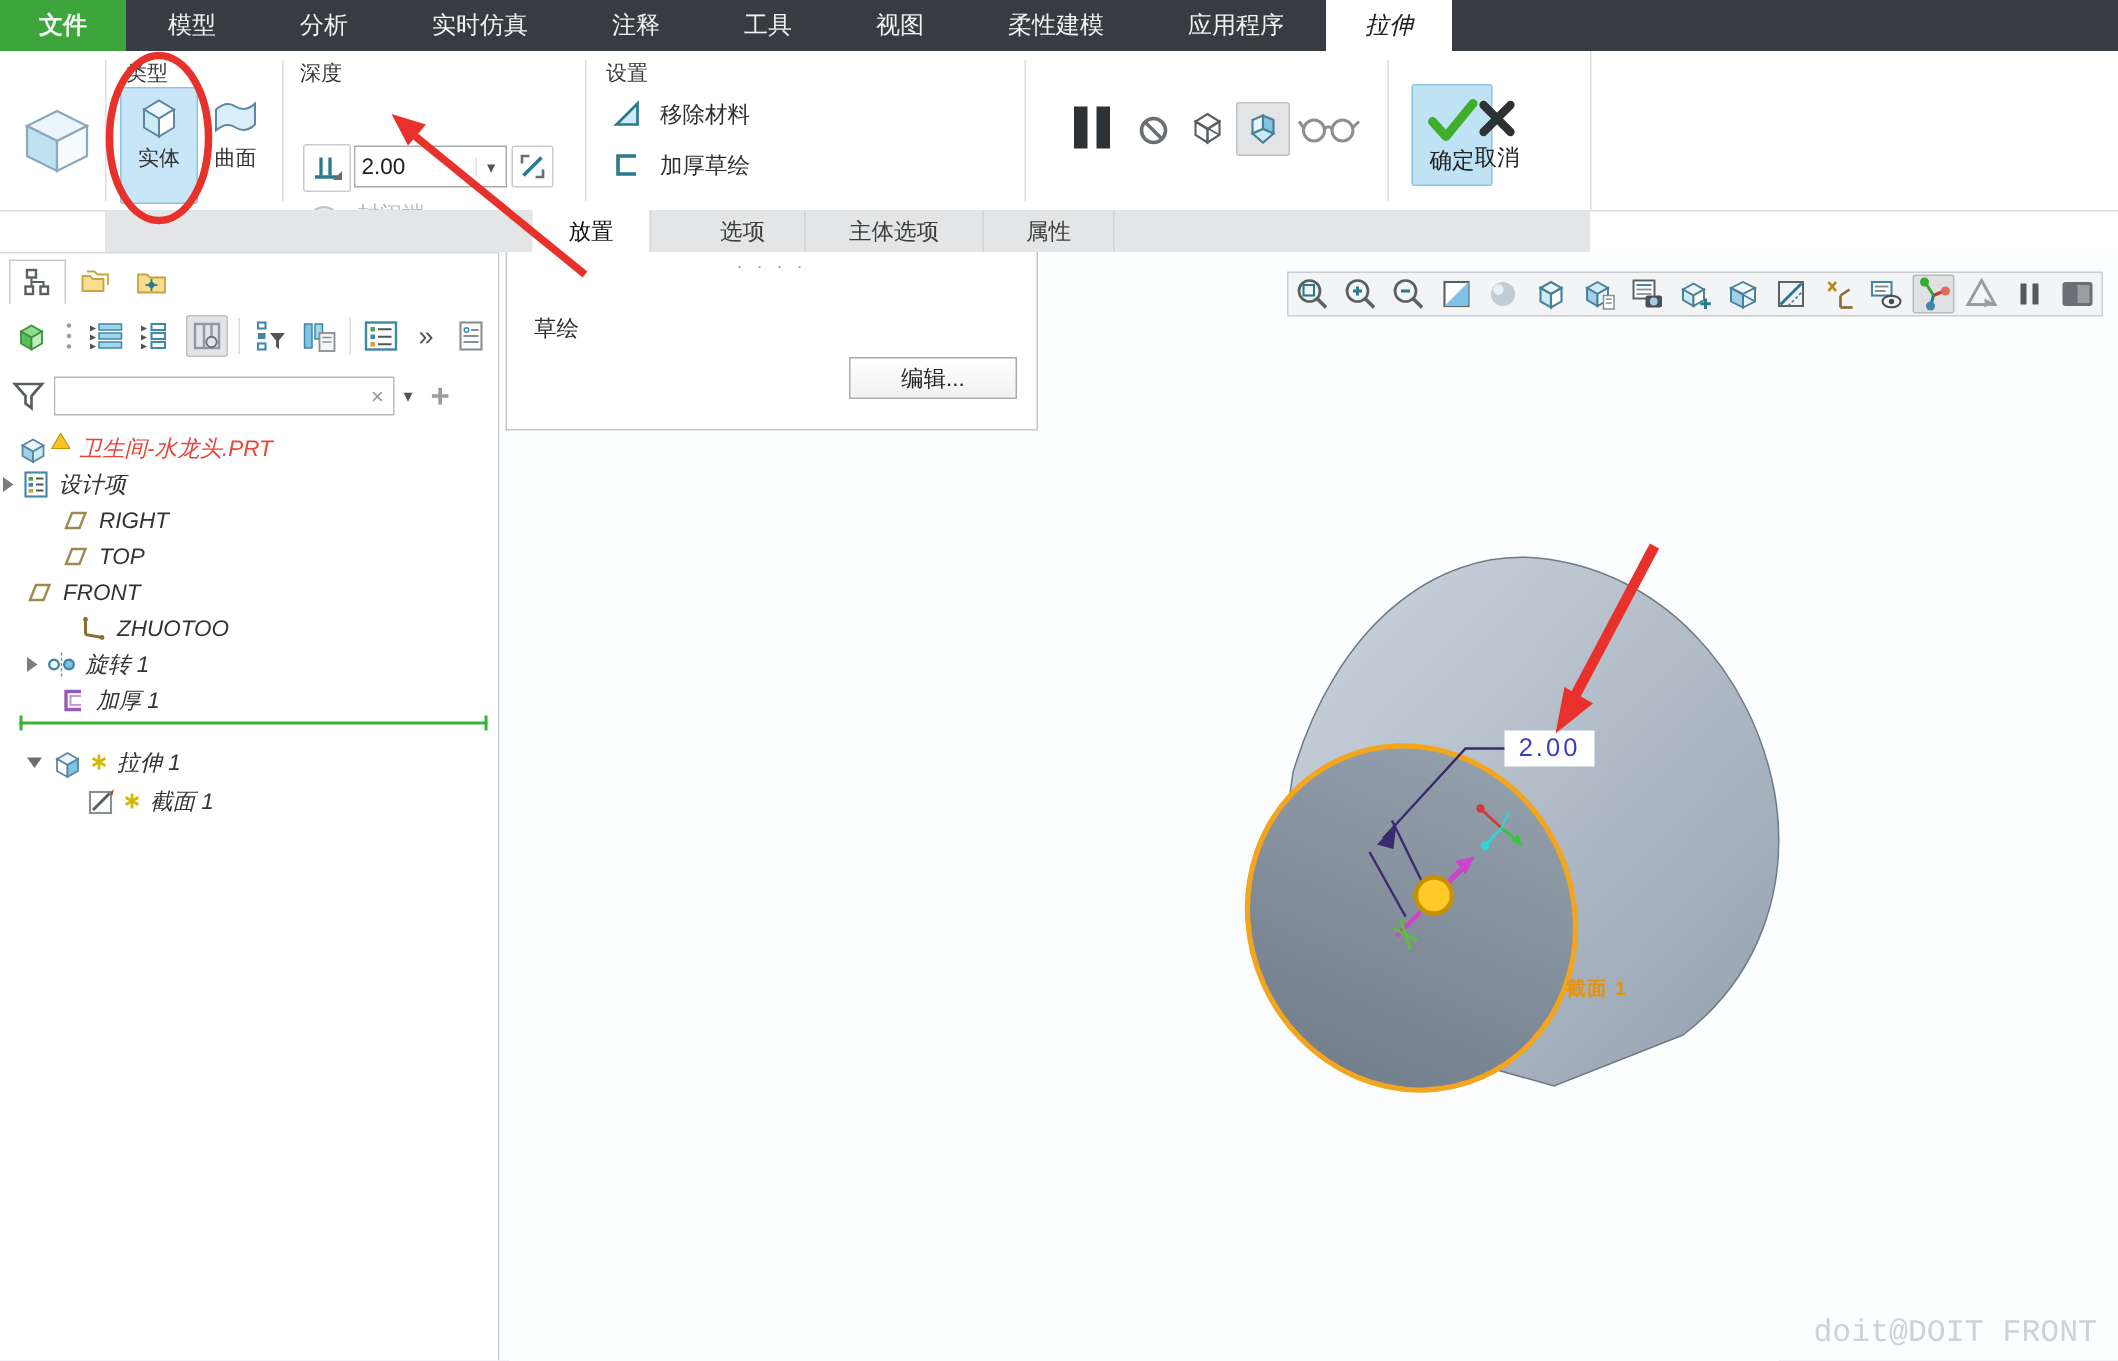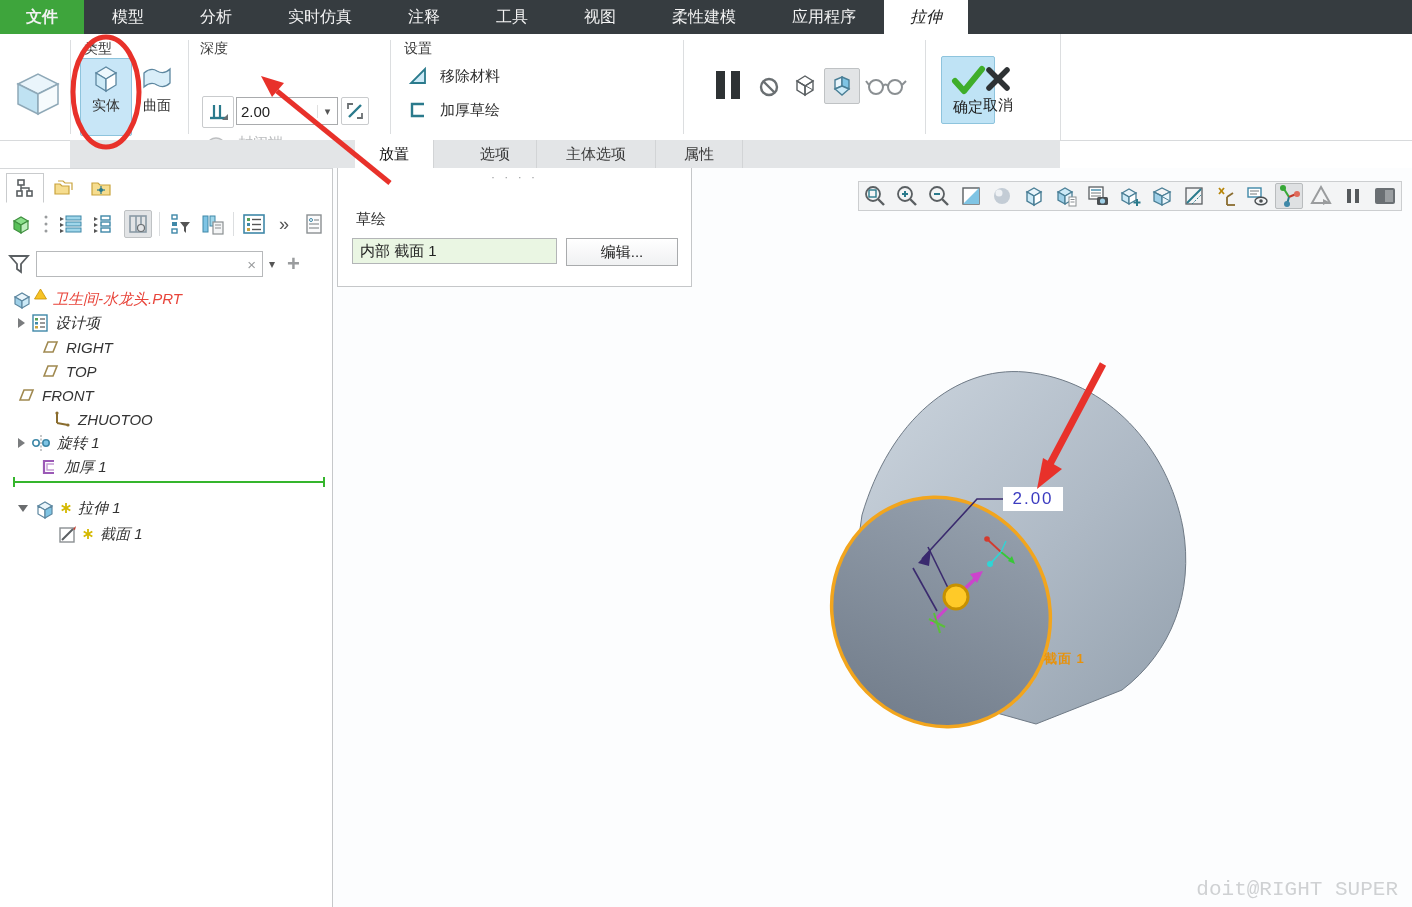--- a/index.html
+++ b/index.html
@@ -367,21 +367,21 @@
         <svg width="20" height="20" viewBox="0 0 20 20">
           <polygon points="3,8 10,4 17,8 10,12" fill="#eaf5fb" stroke="#5d87a0" stroke-width="1.2"></polygon>
           <polygon points="3,8 10,12 10,19 3,15" fill="#9fd0e8" stroke="#5d87a0" stroke-width="1.2"></polygon>
           <polygon points="10,12 17,8 17,15 10,19" fill="#cdeaf7" stroke="#5d87a0" stroke-width="1.2"></polygon>
         </svg>
         <svg width="13" height="12" viewBox="0 0 13 12" style="margin-left:-4px;margin-top:-10px;">
           <polygon points="6.5,1 12.5,11 0.5,11" fill="#f7c326" stroke="#c79100" stroke-width="0.8"></polygon>
         </svg>
         <span class="tlabel red">卫生间-水龙头.PRT</span>
       </div>
-      <div class="trow" style="padding-left:16px;">
+      <div class="trow" style="">
         <span class="caret-r"></span>
         <svg width="18" height="18" viewBox="0 0 18 18">
           <rect x="2" y="1" width="14" height="16" fill="#fff" stroke="#3f88a8" stroke-width="1.4"></rect>
           <rect x="4" y="4" width="3" height="2.5" fill="#58a058"></rect>
             <line x1="9" y1="5" x2="14" y2="5" stroke="#555" stroke-width="1.2"></line>
           <rect x="4" y="8" width="3" height="2.5" fill="#3f88a8"></rect>
             <line x1="9" y1="9" x2="14" y2="9" stroke="#555" stroke-width="1.2"></line>
           <rect x="4" y="12" width="3" height="2.5" fill="#c9a33c"></rect>
             <line x1="9" y1="13" x2="14" y2="13" stroke="#555" stroke-width="1.2"></line>
         </svg>
@@ -646,26 +646,25 @@
     <span class="gi">
         <svg width="24" height="20" viewBox="0 0 24 20">
           <rect x="2" y="2" width="20" height="16" rx="2" fill="#6a6f73"></rect>
           <rect x="12" y="4" width="8" height="12" fill="#9a9ea1"></rect>
         </svg>
       </span>
   </div>
 
   <div class="dim-box">2.00</div>
   <div class="section-label">截面 1</div>
-  <div class="watermark">doit@RIGHT SUPER</div>
+  <div class="watermark">doit@DOIT FRONT</div>
 
   <div class="placement">
     <div class="grip">· · · ·</div>
     <div class="sk-label">草绘</div>
-    <div class="sk-field">内部 截面 1</div>
     <div class="edit-btn">编辑...</div>
   </div>
 
   <svg class="annot" viewBox="0 0 1412 907">
     <ellipse cx="106" cy="92" rx="33" ry="55" fill="none" stroke="#e8312a" stroke-width="5"></ellipse>
     <line x1="390" y1="183" x2="277" y2="91" stroke="#e8312a" stroke-width="5"></line>
     <polygon points="261,76 284,83 272,97" fill="#e8312a"></polygon>
     <line x1="1103" y1="364" x2="1050" y2="464" stroke="#e8312a" stroke-width="7"></line>
     <polygon points="1037,489 1062,469 1043,458" fill="#e8312a"></polygon>
   </svg>

